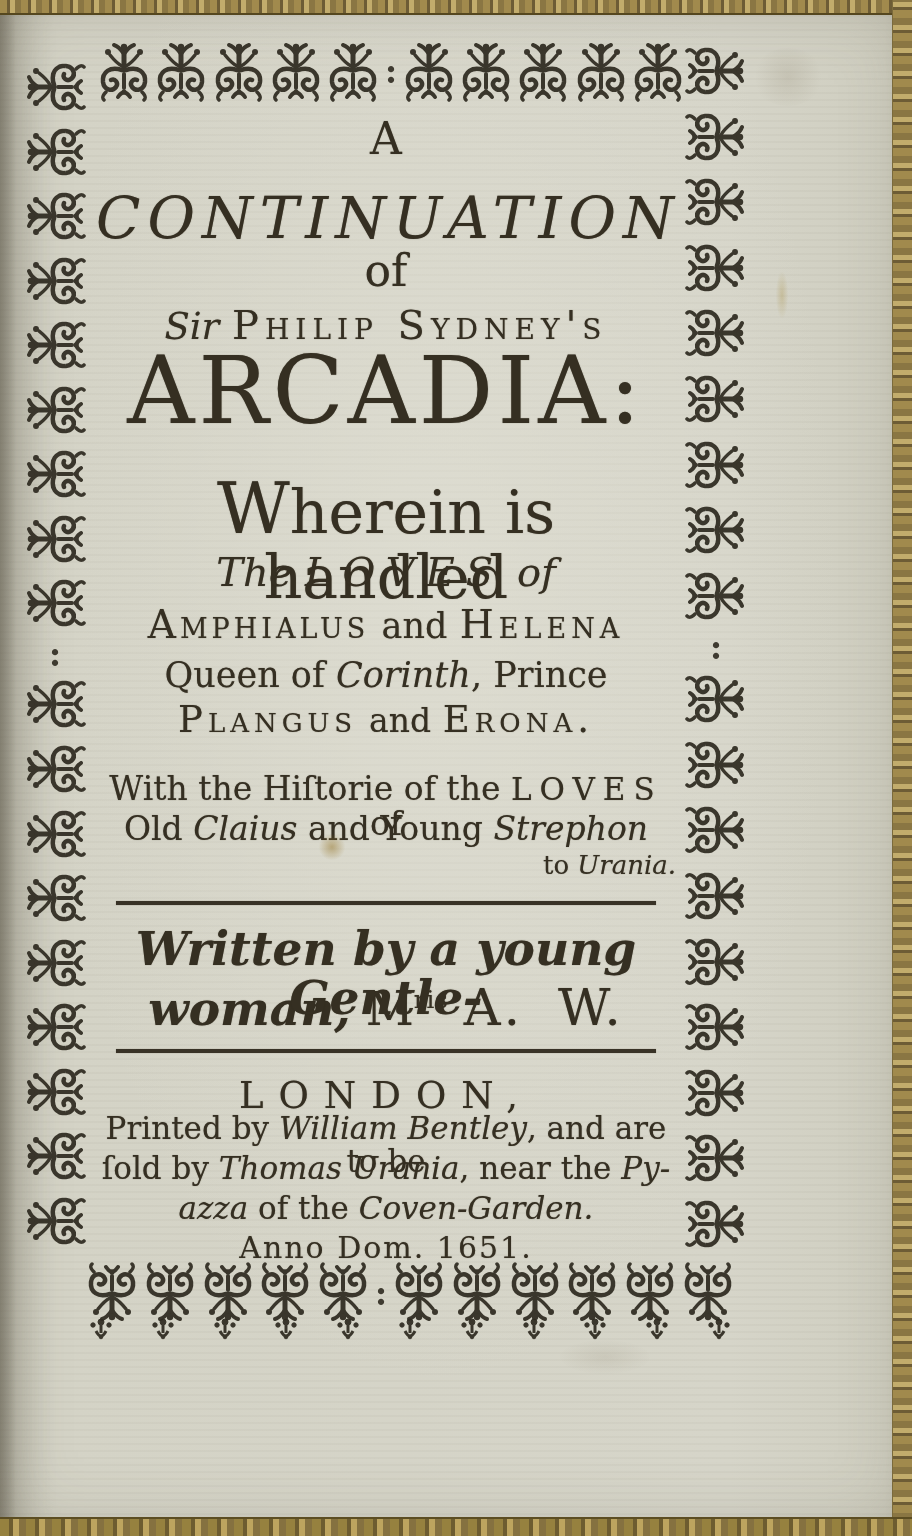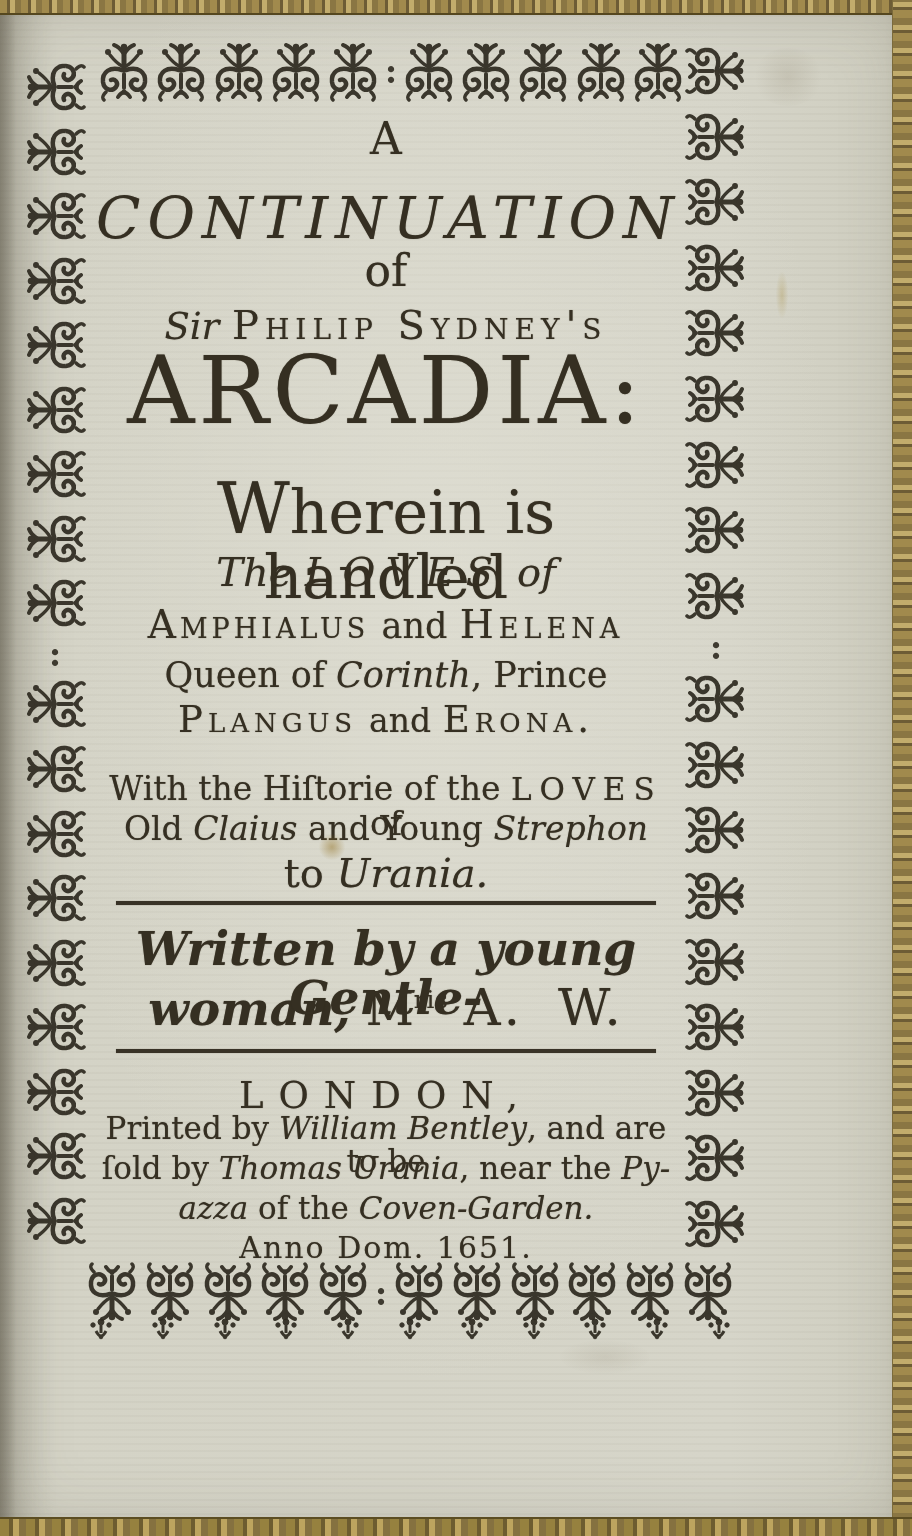--- a/index.html
+++ b/index.html
@@ -378,21 +378,21 @@
       <span>and Young</span>
       <span class="it">Strephon</span>
     </div>
 
     <div class="line" style="top:772px;font-size:33px;">
       <span>With the Hiſtorie of the</span>
       <span style="letter-spacing:8px;font-size:31px;">LOVES</span>
       <span>of</span>
     </div>
 
-    <div class="line" style="top:852px;font-size:40px;">
+    <div class="line" style="top:852px;font-size:26px;text-align:right;">
       <span>to</span>
       <span class="it">Urania.</span>
     </div>
 
     <div class="rule" style="top:901px;"></div>
 
     <div class="line" style="top:981px;font-size:47px;">
       <span class="it bold">woman,</span>
       <span><span>M</span><sup class="abbr">ris</sup></span>
       <span style="font-size:51px;word-spacing:16px;letter-spacing:3px;">A. W.</span>

